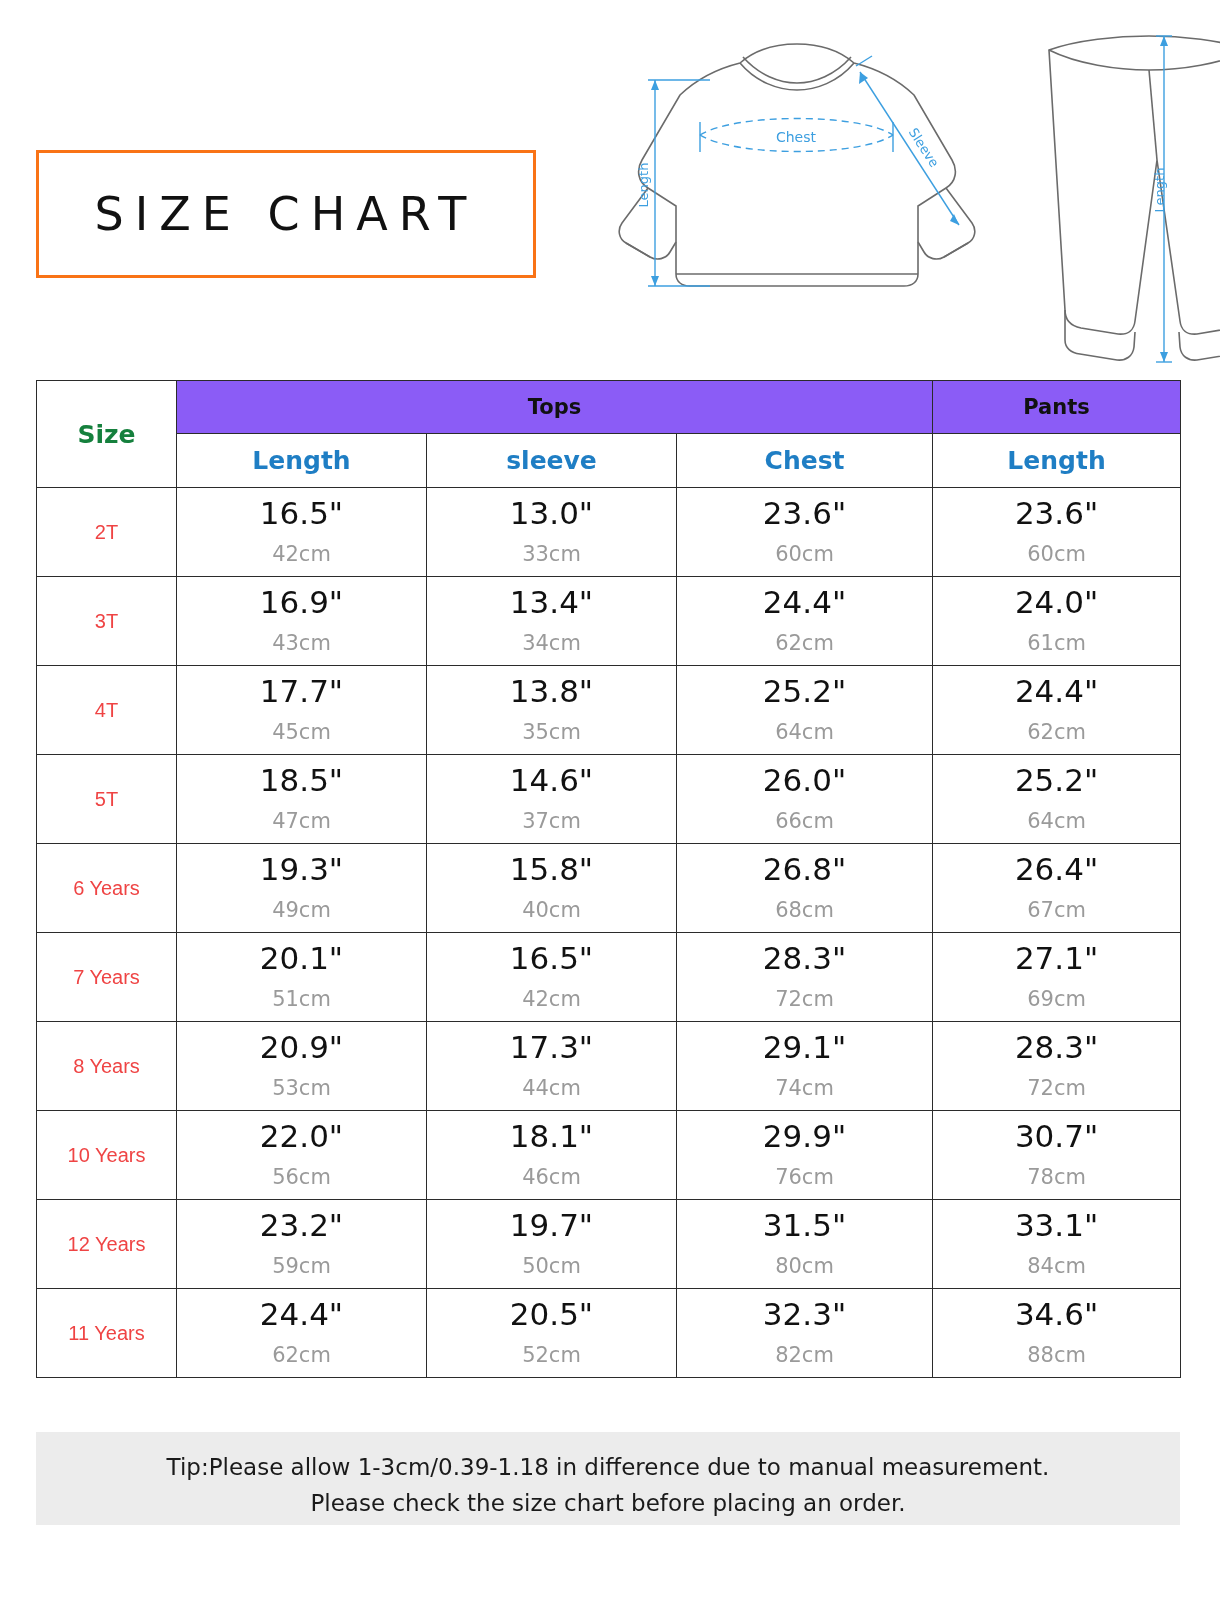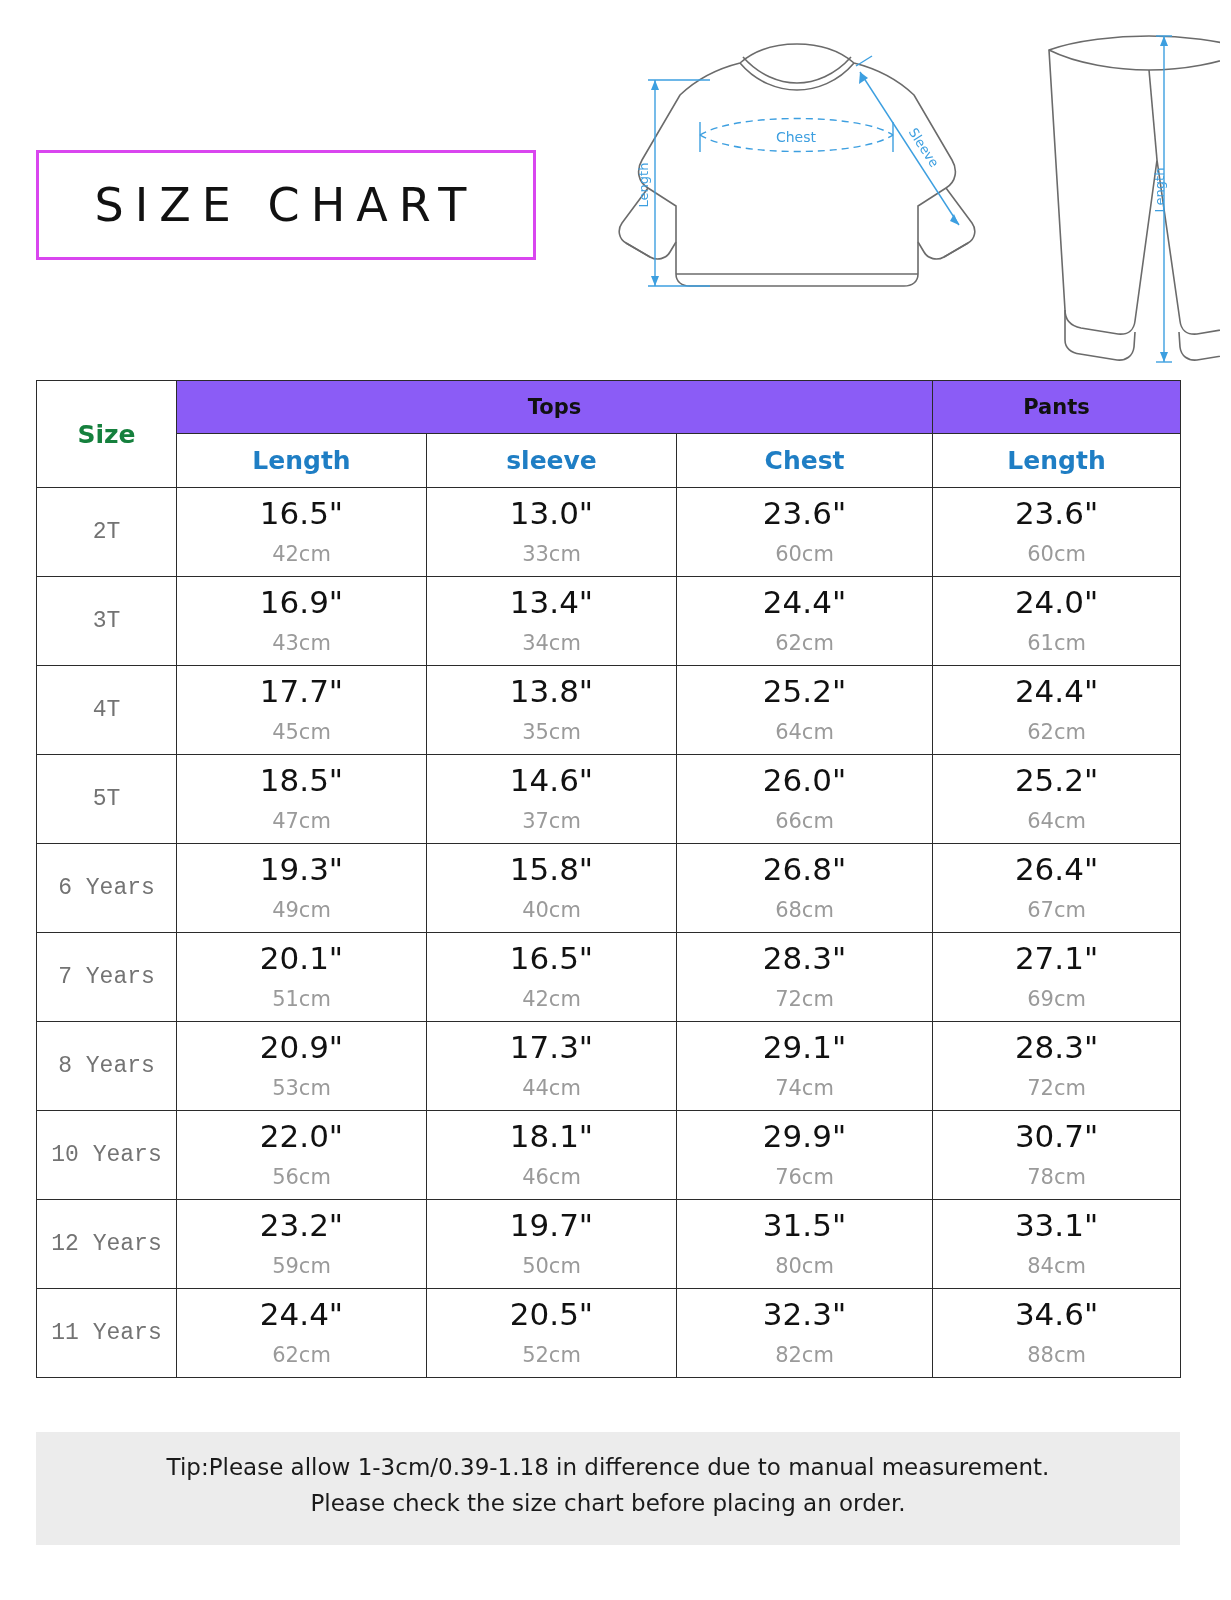--- a/index.html
+++ b/index.html
@@ -19,22 +19,22 @@
   
   .header {
     position: relative;
     height: 370px;
   }
   .title-box {
     position: absolute;
     left: 36px;
     top: 150px;
     width: 500px;
-    height: 110px;
-    border: 3px solid #d946ef;
+    height: 128px;
+    border: 3px solid #f97316;
     box-sizing: border-box;
     display: flex;
     align-items: center;
     justify-content: center;
   }
   .title-box span {
     font-size: 46px;
     letter-spacing: 11px;
     font-weight: 400;
     color: #111;
@@ -90,23 +90,23 @@
     color: #15803d;
   }
   .sub-head {
     background: #ffffff;
     font-size: 25px;
     font-weight: bold;
     color: #1f7ec4;
     height: 53px;
   }
   td.size-cell {
-    font-size: 23px;
-    font-family: Liberation Mono, monospace;
-    color: #737373;
+    font-size: 20px;
+    font-family: Liberation Sans, sans-serif;
+    color: #ef4444;
     line-height: 1.15;
     padding: 4px 2px;
   }
   td.meas {
     height: 88px;
     padding: 6px 0;
   }
   .inch {
     font-size: 31px;
     color: #111;
@@ -120,21 +120,21 @@
   }
 
   
   .note {
     position: absolute;
     left: 36px;
     top: 1432px;
     width: 1144px;
     background: #ececec;
     box-sizing: border-box;
-    padding: 18px 10px 24px;
+    padding: 18px 10px 4px;
     text-align: center;
     font-size: 23px;
     color: #1a1a1a;
     line-height: 1.55;
   }
   .note div { white-space: nowrap; }
 </style>
 </head>
 <body>
 

